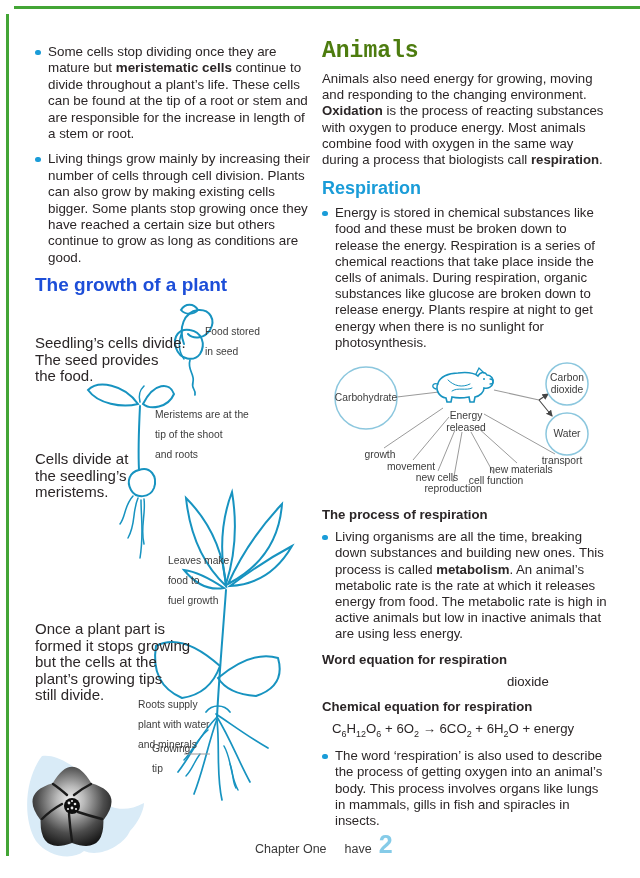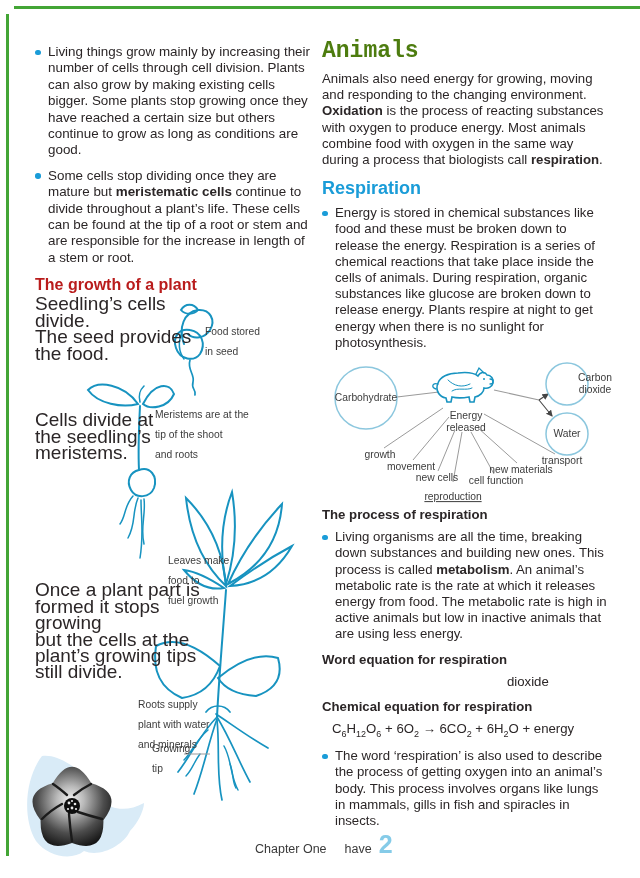--- a/index.html
+++ b/index.html
@@ -9,25 +9,25 @@
     margin:0 auto;
   }
   .border-top { position:absolute; left:14px; top:6px; width:626px; height:3px; background:#43a535; }
   .border-left { position:absolute; left:6px; top:14px; width:3px; height:842px; background:#43a535; }
 
   
   .col-left { position:absolute; left:35px; top:44px; width:278px; font-size:13.4px; line-height:16.4px; }
   .bullet { position:relative; padding-left:13px; margin:0 0 9px 0; }
   .bullet::before { content:""; position:absolute; left:0px; top:5.5px; width:5.5px; height:5.5px; border-radius:50%; background:#1a9cd8; }
   .bold { font-weight:bold; }
-  .growth-heading { color:#b91c1c; font-size:16px; font-weight:bold; margin:8px 0 6px 0; line-height:19px; }
+  .growth-heading { color:#1d4ed8; font-size:19px; font-weight:bold; margin:8px 0 6px 0; line-height:19px; }
 
   .plant-diagram { position:relative; height:520px; }
   .cap { position:absolute; white-space:pre-line; }
-  .cap-big { font-size:19px; line-height:16.4px; color:#2b2627; }
+  .cap-big { font-size:15px; line-height:16.4px; color:#2b2627;margin-top:39px; }
   .cap-small { font-size:10.3px; line-height:20px; color:#3c3c3c; }
 
   
   .col-right { position:absolute; left:322px; top:38px; width:290px; font-size:13.2px; line-height:16.2px; }
   .animals-heading { color:#4d7c0f; font-size:23px; font-weight:bold; margin:0 0 7px 0; line-height:26px;font-family:Liberation Mono, monospace; }
   .resp-heading { color:#1a9cd8; font-size:18px; font-weight:bold; margin:9px 0 6px 0; line-height:22px; }
   .sub-heading { font-size:13.2px; font-weight:bold; margin:9px 0 6px 0; }
   .para { margin:0; }
   .diagram-block { position:relative; width:288px; height:138px; margin:2px 0 0 0; }
   .dlabel { position:absolute; font-size:10.3px; line-height:11.8px; color:#3c3c3c; white-space:pre-line; text-align:center; transform:translate(-50%,-50%); }
@@ -46,24 +46,24 @@
 </style>
 </head>
 <body>
 
 <div class="page">
   <div class="border-top"></div>
   <div class="border-left"></div>
 
   <div class="col-left">
     <div class="bullet">
+      <span>Some cells stop dividing once they are mature but </span><span class="bold">meristematic cells</span><span> continue to divide throughout a plant’s life. These cells can be found at the tip of a root or stem and are responsible for the increase in length of a stem or root.</span>
+    </div>
+    <div class="bullet">
       <span>Living things grow mainly by increasing their number of cells through cell division. Plants can also grow by making existing cells bigger. Some plants stop growing once they have reached a certain size but others continue to grow as long as conditions are good.</span>
-    </div>
-    <div class="bullet">
-      <span>Some cells stop dividing once they are mature but </span><span class="bold">meristematic cells</span><span> continue to divide throughout a plant’s life. These cells can be found at the tip of a root or stem and are responsible for the increase in length of a stem or root.</span>
     </div>
 
     <div class="growth-heading">The growth of a plant</div>
 
     <div class="plant-diagram">
 
       <svg style="position:absolute;left:45px;top:2px;" width="240" height="510" viewBox="0 0 240 510" fill="none">
         <g stroke="#1793c0" stroke-width="2" stroke-linecap="round" fill="none">
           <path d="M 104 42 C 98 26 104 10 118 8 C 130 7 136 18 130 28 C 125 36 114 38 108 32"></path>
           <path d="M 118 8 C 114 1 105 1 101 8 C 105 13 114 13 118 8 Z"></path>
@@ -170,27 +170,27 @@
           <path d="M 154 14 L 157 8 L 162 13" stroke-width="1.3"></path>
           <path d="M 168 19 C 172 19 172 24 168 24" stroke-width="1.3"></path>
           <path d="M 126 20 C 132 26 140 28 148 24" stroke-width="1"></path>
           <path d="M 130 31 C 136 27 144 31 150 28" stroke-width="1"></path>
           <circle cx="162" cy="19" r="1" fill="#1793c0" stroke="none"></circle>
         </g>
       </svg>
       <div class="dlabel" style="left:44px; top:38px;">Carbohydrate</div>
       <div class="dlabel" style="left:144px; top:62px;">Energy
 released</div>
-      <div class="dlabel" style="left:245px; top:24px;margin-left:28px;">Carbon
+      <div class="dlabel" style="left:245px; top:24px;">Carbon
 dioxide</div>
       <div class="dlabel" style="left:245px; top:74px;">Water</div>
       <div class="dlabel" style="left:58px; top:95px;">growth</div>
       <div class="dlabel" style="left:89px; top:107px;">movement</div>
       <div class="dlabel" style="left:115px; top:118px;">new cells</div>
-      <div class="dlabel" style="left:131px; top:137px;text-decoration:underline;">reproduction</div>
+      <div class="dlabel" style="left:131px; top:129px;">reproduction</div>
       <div class="dlabel" style="left:174px; top:121px;">cell function</div>
       <div class="dlabel" style="left:199px; top:110px;">new materials</div>
       <div class="dlabel" style="left:240px; top:101px;">transport</div>
     </div>
 
     <div class="sub-heading">The process of respiration</div>
     <div class="bullet">
       <span>Living organisms are all the time, breaking down substances and building new ones. This process is called </span><span class="bold">metabolism</span><span>. An animal’s metabolic rate is the rate at which it releases energy from food. The metabolic rate is high in active animals but low in inactive animals that are using less energy.</span>
     </div>
 

